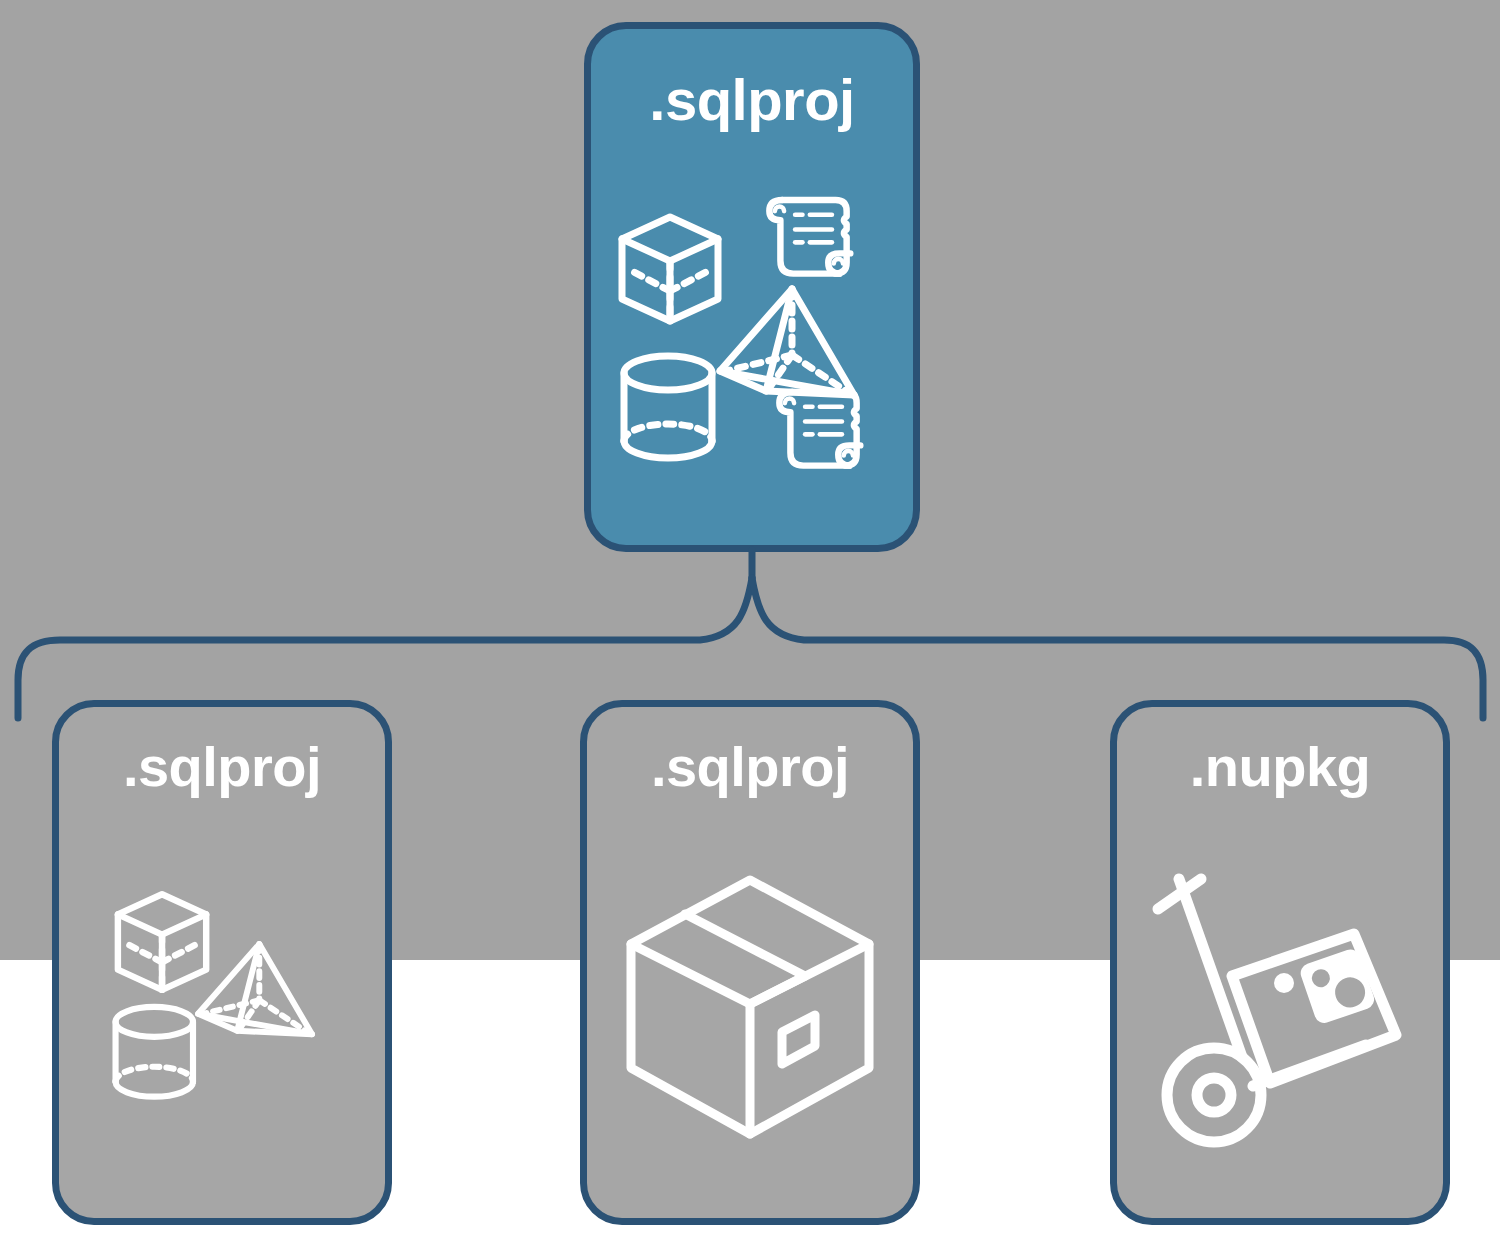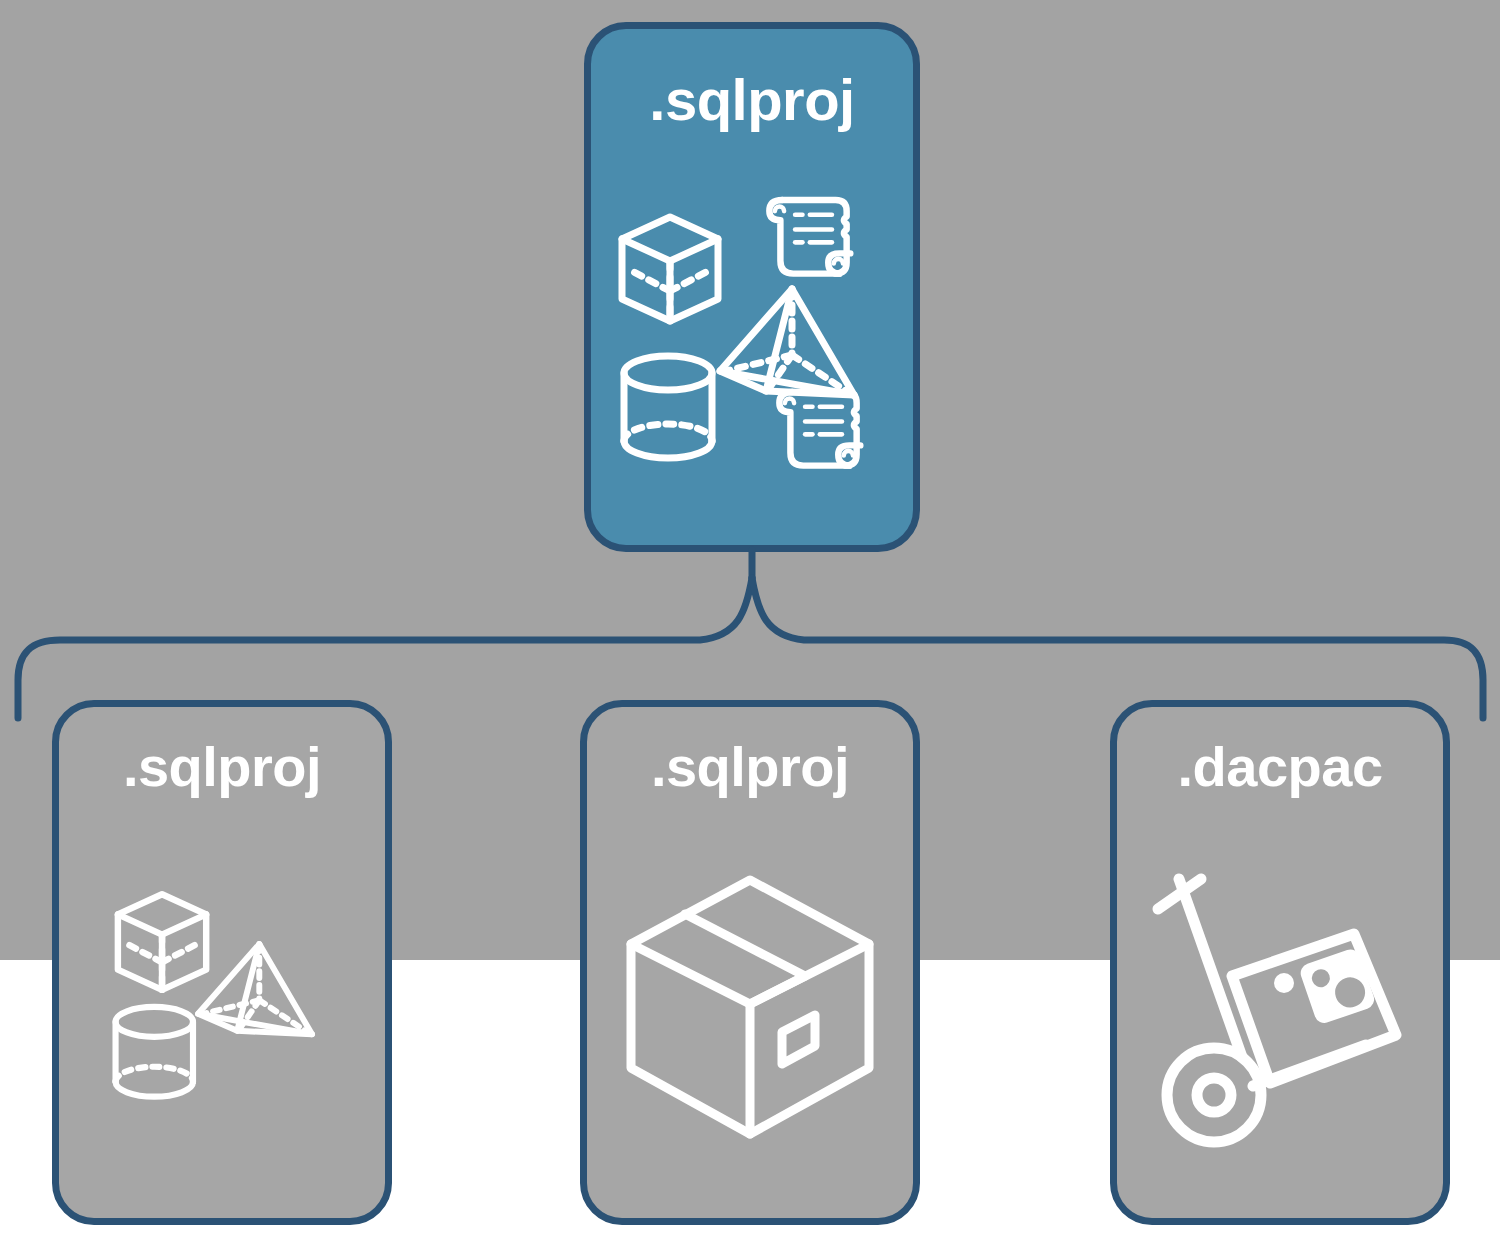--- a/index.html
+++ b/index.html
@@ -209,21 +209,21 @@
           <path d="M66 42 L186 104"></path>
           <path d="M186 104 L131 132"></path>
 
           <path d="M163 160 L196 143 L196 174 L163 192 Z"></path>
         </g>
       </svg>
     </div>
   </div>
 
   <div class="card secondary" id="card-nupkg">
-    <div class="card-title">.dacpac</div>
+    <div class="card-title">.nupkg</div>
     <div class="card-art">
       <svg width="268" height="272" viewBox="0 0 268 272" fill="none">
         <g stroke="#ffffff" stroke-width="11" stroke-linecap="round" stroke-linejoin="round">
 
           <path d="M33 8 L96 186"></path>
 
           <path d="M33 8 L-10 38" transform="translate(22,0)"></path>
 
           <circle cx="68" cy="224" r="47"></circle>
           <circle cx="68" cy="224" r="17"></circle>

